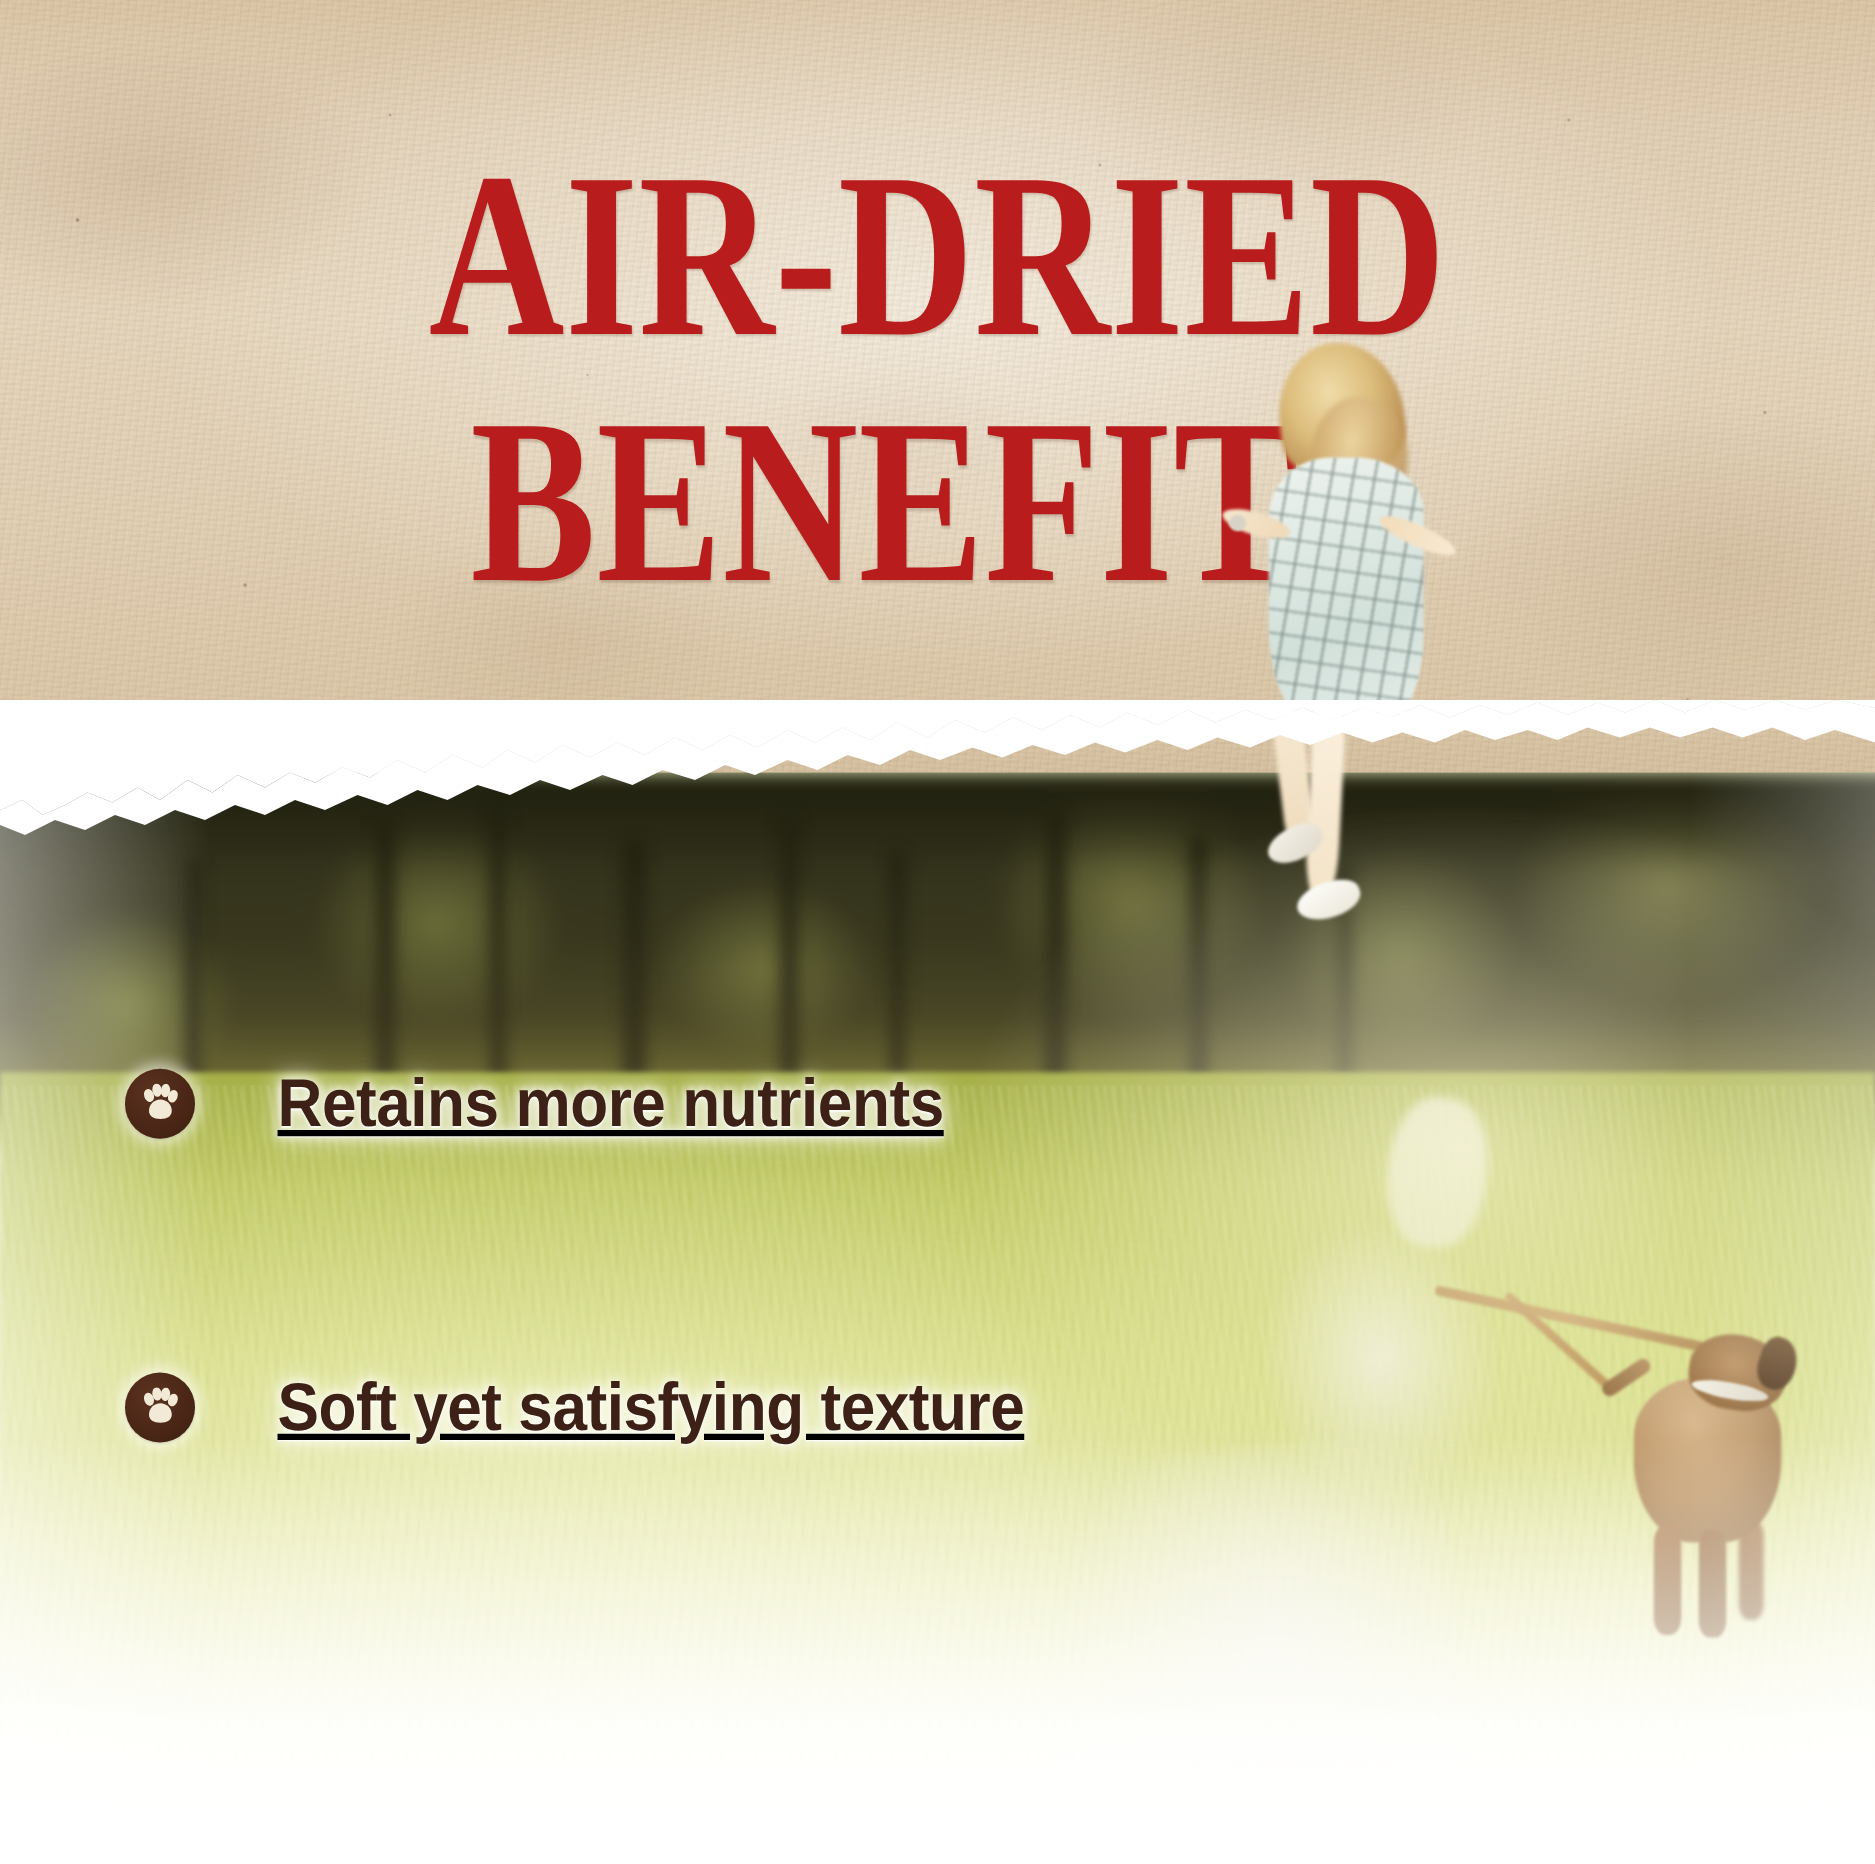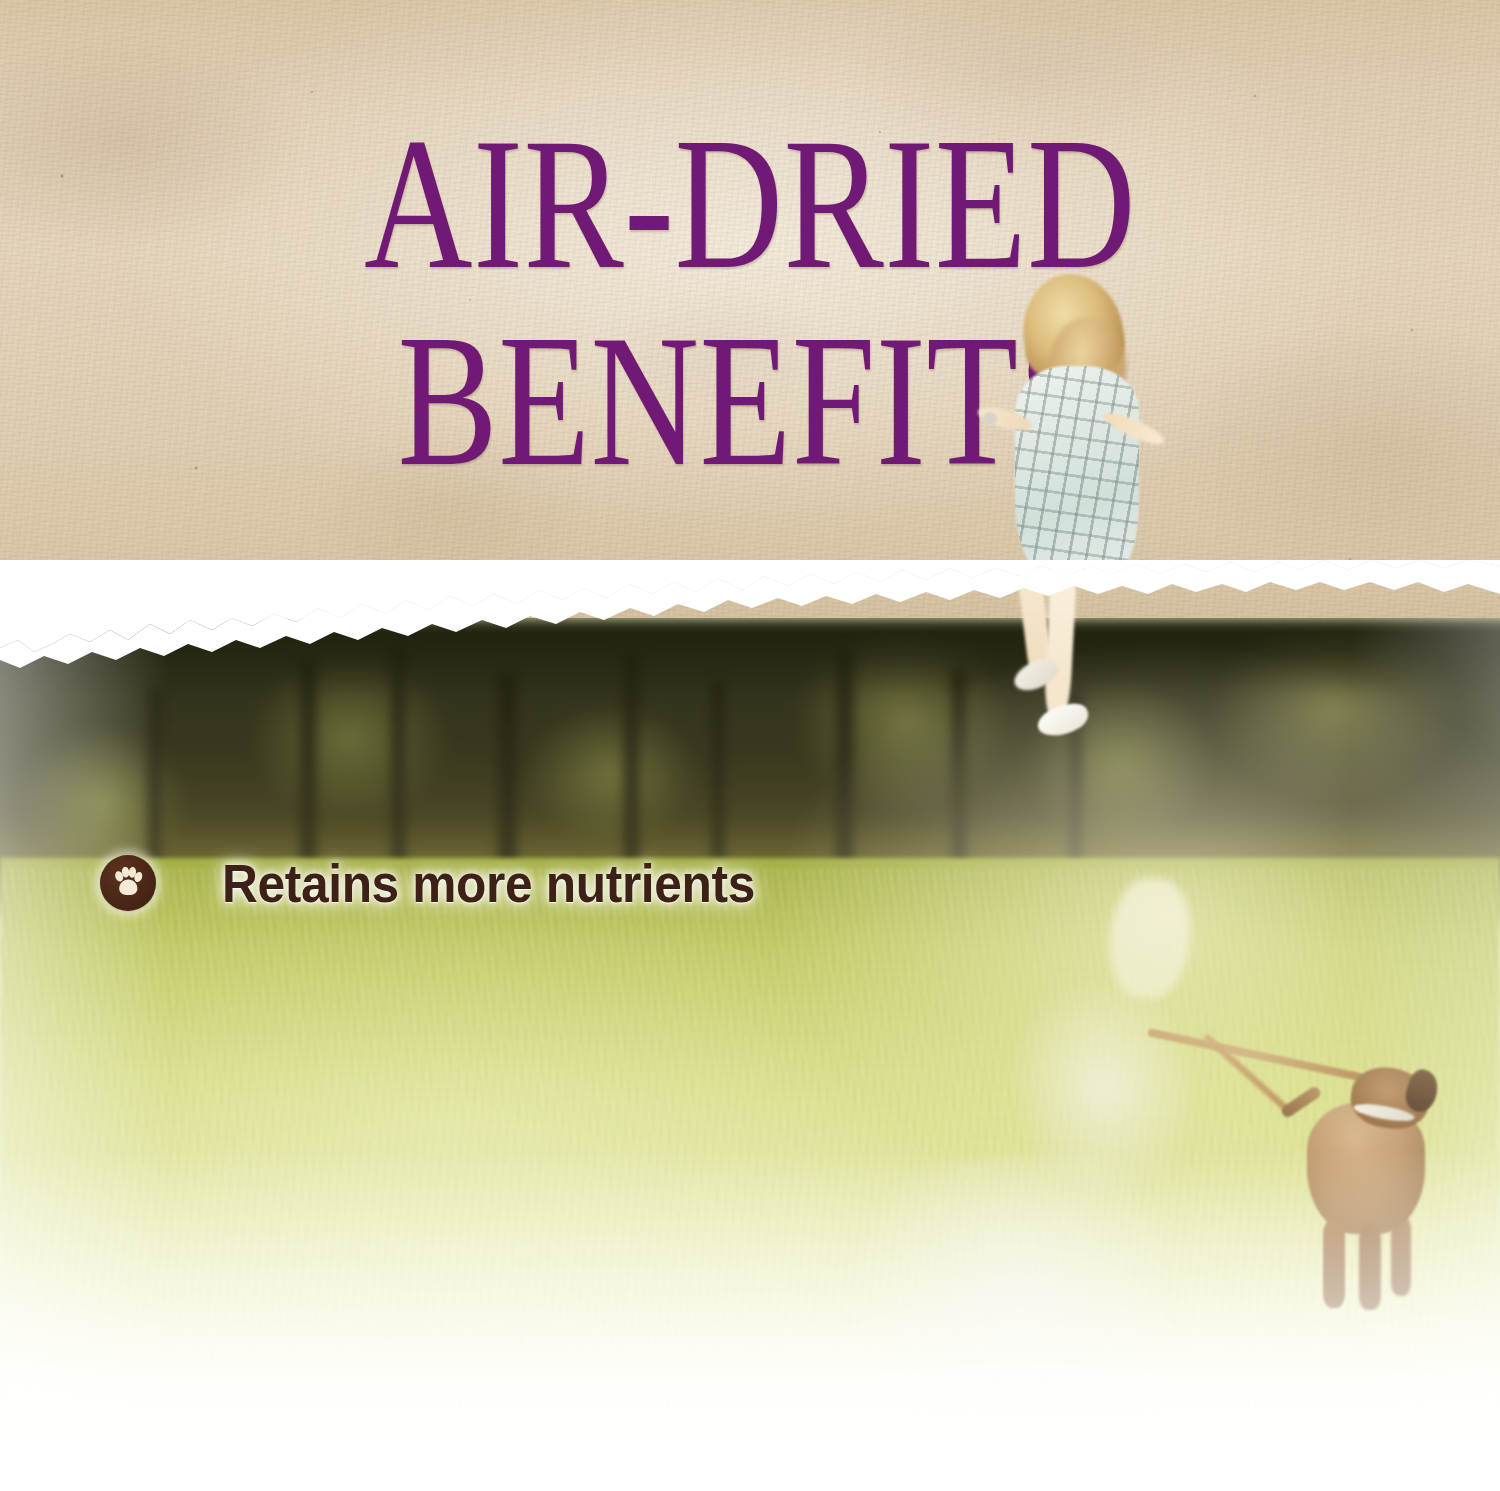--- a/index.html
+++ b/index.html
@@ -52,23 +52,23 @@
       radial-gradient(circle 1.8px at 1412px 330px, rgba(70,45,25,.55), rgba(0,0,0,0)),
       radial-gradient(circle 1.5px at 742px 574px, rgba(70,45,25,.5), rgba(0,0,0,0)),
       radial-gradient(circle 2px at 1255px 96px, rgba(70,45,25,.45), rgba(0,0,0,0)),
       radial-gradient(circle 1.4px at 470px 300px, rgba(70,45,25,.4), rgba(0,0,0,0)),
       radial-gradient(circle 2.2px at 1350px 560px, rgba(70,45,25,.4), rgba(0,0,0,0));
   }
 
   .headline{
     position:absolute;left:0;right:0;top:118px;
     text-align:center;
-    color:#701a75;
+    color:#b91c1c;
     font-family:"Liberation Serif", serif;
-    font-weight:400;
+    font-weight:700;
     letter-spacing:.5px;
     line-height:.92;
     user-select:none;
   }
   .headline .ln{
     display:block;
     font-size:188px;
     transform:scaleX(.80);
     transform-origin:center center;
     text-shadow:1px 2px 2px rgba(90,60,35,.22);
@@ -274,21 +274,21 @@
     background:linear-gradient(90deg, rgba(255,255,255,.42), rgba(255,255,255,0));}
   .sidefadeR{position:absolute;right:0;top:0;width:150px;height:873px;pointer-events:none;
     background:linear-gradient(270deg, rgba(255,255,255,.28), rgba(255,255,255,0));}
 
   
   .tear{position:absolute;left:0;top:560px;width:1500px;height:150px;pointer-events:none;}
   .tear svg{display:block;width:1500px;height:150px;}
 
   
   .bullets{position:absolute;left:0;top:0;width:1500px;height:1491px;}
-  .brow{position:absolute;display:flex;align-items:center;}
+  .brow{position:absolute;display:flex;align-items:center;text-decoration:underline;}
   .brow#r1{left:100px;top:855px;}
   .brow#r2{left:100px;top:976px;}
   .brow#r3{left:100px;top:1098px;}
 
   .pawbadge{
     position:relative;width:56px;height:56px;flex:0 0 56px;border-radius:50%;
     background:radial-gradient(circle at 38% 32%, #5b3220 0%, #4a2616 58%, #3d1f11 100%);
     box-shadow:0 0 10px 5px rgba(255,255,255,.55), 0 1px 2px rgba(0,0,0,.25);
   }
   .pawbadge svg{position:absolute;left:50%;top:50%;transform:translate(-50%,-50%);}
@@ -448,16 +448,28 @@
           <ellipse cx="14.6" cy="5.1" rx="3.7" ry="5.4" fill="#f2ead6" transform="rotate(-7 14.6 5.1)"></ellipse>
           <ellipse cx="21.4" cy="5.4" rx="3.7" ry="5.4" fill="#f2ead6" transform="rotate(7 21.4 5.4)"></ellipse>
           <ellipse cx="27.3" cy="10.0" rx="3.8" ry="5.2" fill="#f2ead6" transform="rotate(20 27.3 10)"></ellipse>
           <path d="M17.3,12.6c5.1,0,9.1,4.1,9.1,8.9c0,4.3-3.6,6.6-9.1,6.6c-5.5,0-9.1-2.3-9.1-6.6C8.2,16.7,12.2,12.6,17.3,12.6z" fill="#f2ead6"></path>
         </svg>
       </div>
       <div class="btext">Retains more nutrients</div>
     </div>
 
 
+    <div class="brow" id="r3">
+      <div class="pawbadge">
+        <svg width="34" height="32" viewBox="0 0 34 32" aria-hidden="true">
+          <ellipse cx="8.2" cy="9.4" rx="3.9" ry="5.3" fill="#f2ead6" transform="rotate(-18 8.2 9.4)"></ellipse>
+          <ellipse cx="14.6" cy="5.1" rx="3.7" ry="5.4" fill="#f2ead6" transform="rotate(-7 14.6 5.1)"></ellipse>
+          <ellipse cx="21.4" cy="5.4" rx="3.7" ry="5.4" fill="#f2ead6" transform="rotate(7 21.4 5.4)"></ellipse>
+          <ellipse cx="27.3" cy="10.0" rx="3.8" ry="5.2" fill="#f2ead6" transform="rotate(20 27.3 10)"></ellipse>
+          <path d="M17.3,12.6c5.1,0,9.1,4.1,9.1,8.9c0,4.3-3.6,6.6-9.1,6.6c-5.5,0-9.1-2.3-9.1-6.6C8.2,16.7,12.2,12.6,17.3,12.6z" fill="#f2ead6"></path>
+        </svg>
+      </div>
+      <div class="btext">Soft yet satisfying texture</div>
+    </div>
 
   </div>
 
 </div>
 
 </body></html>

